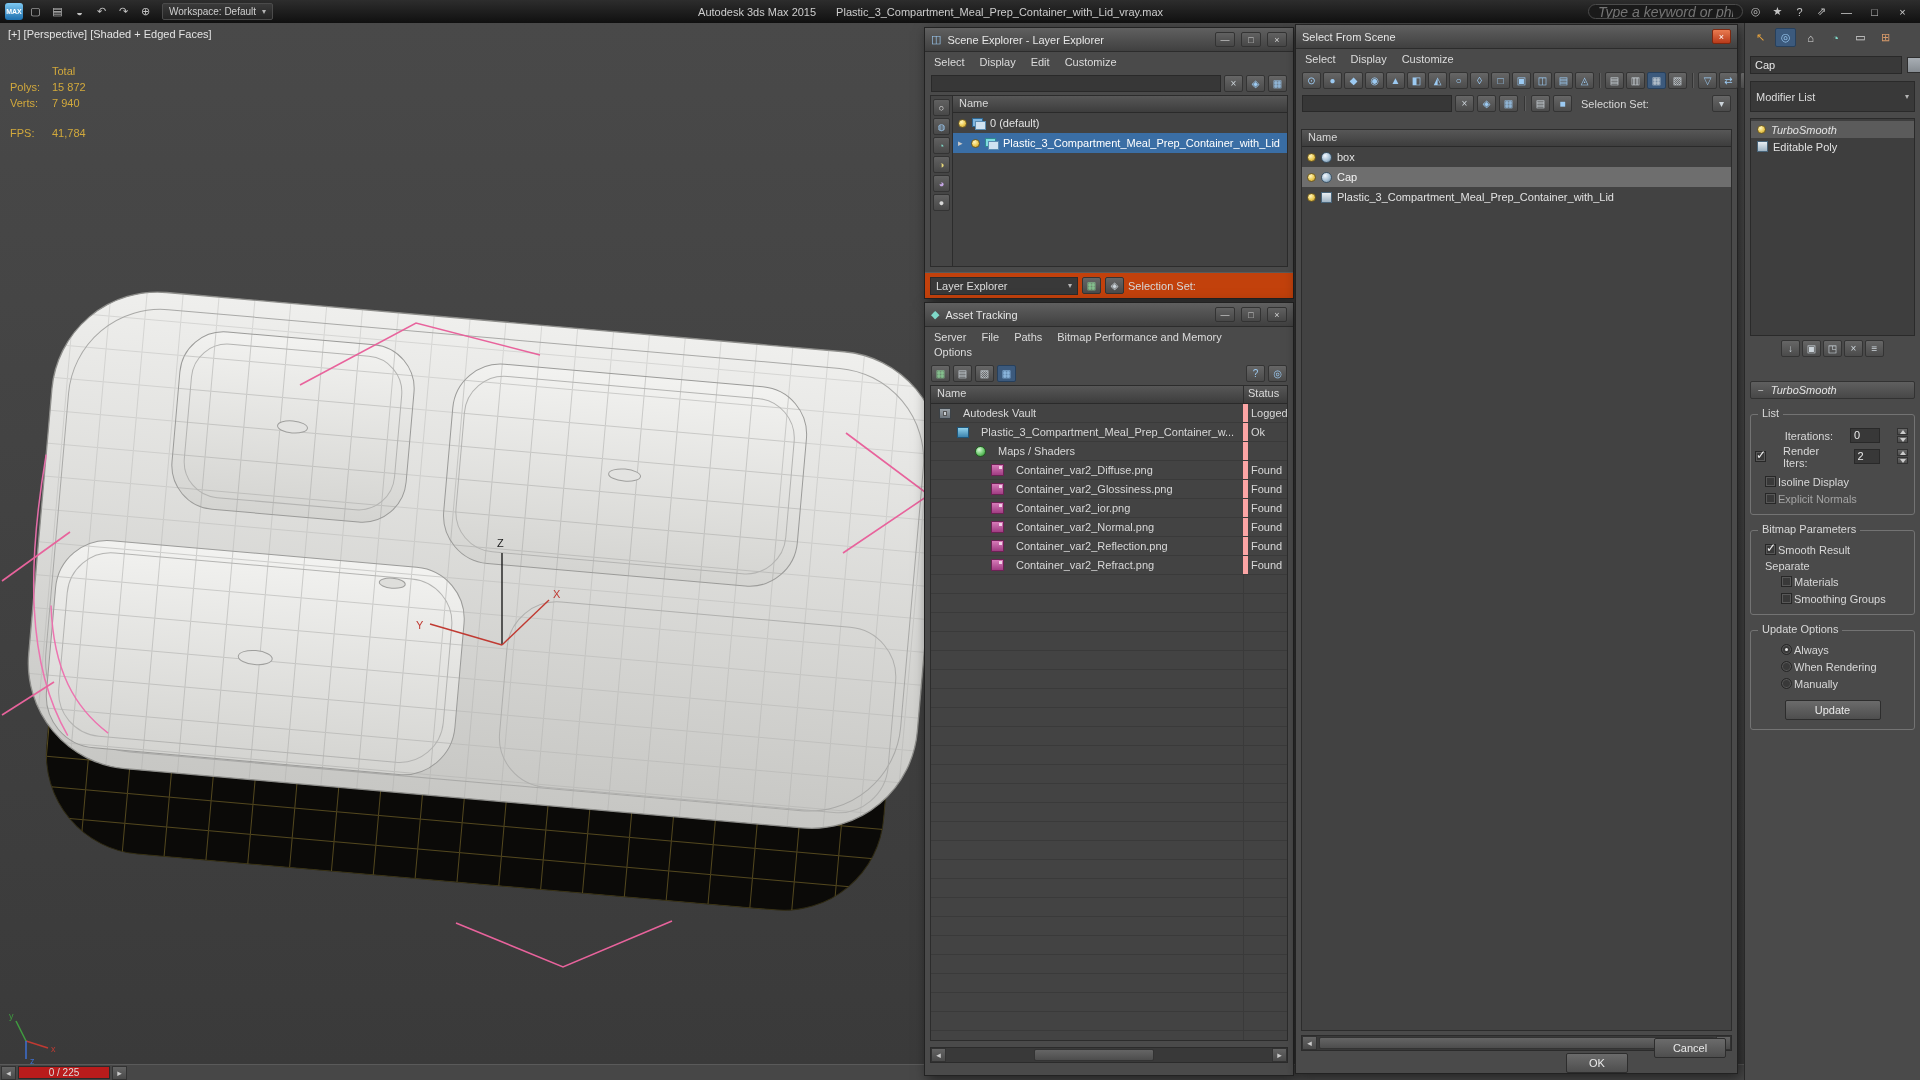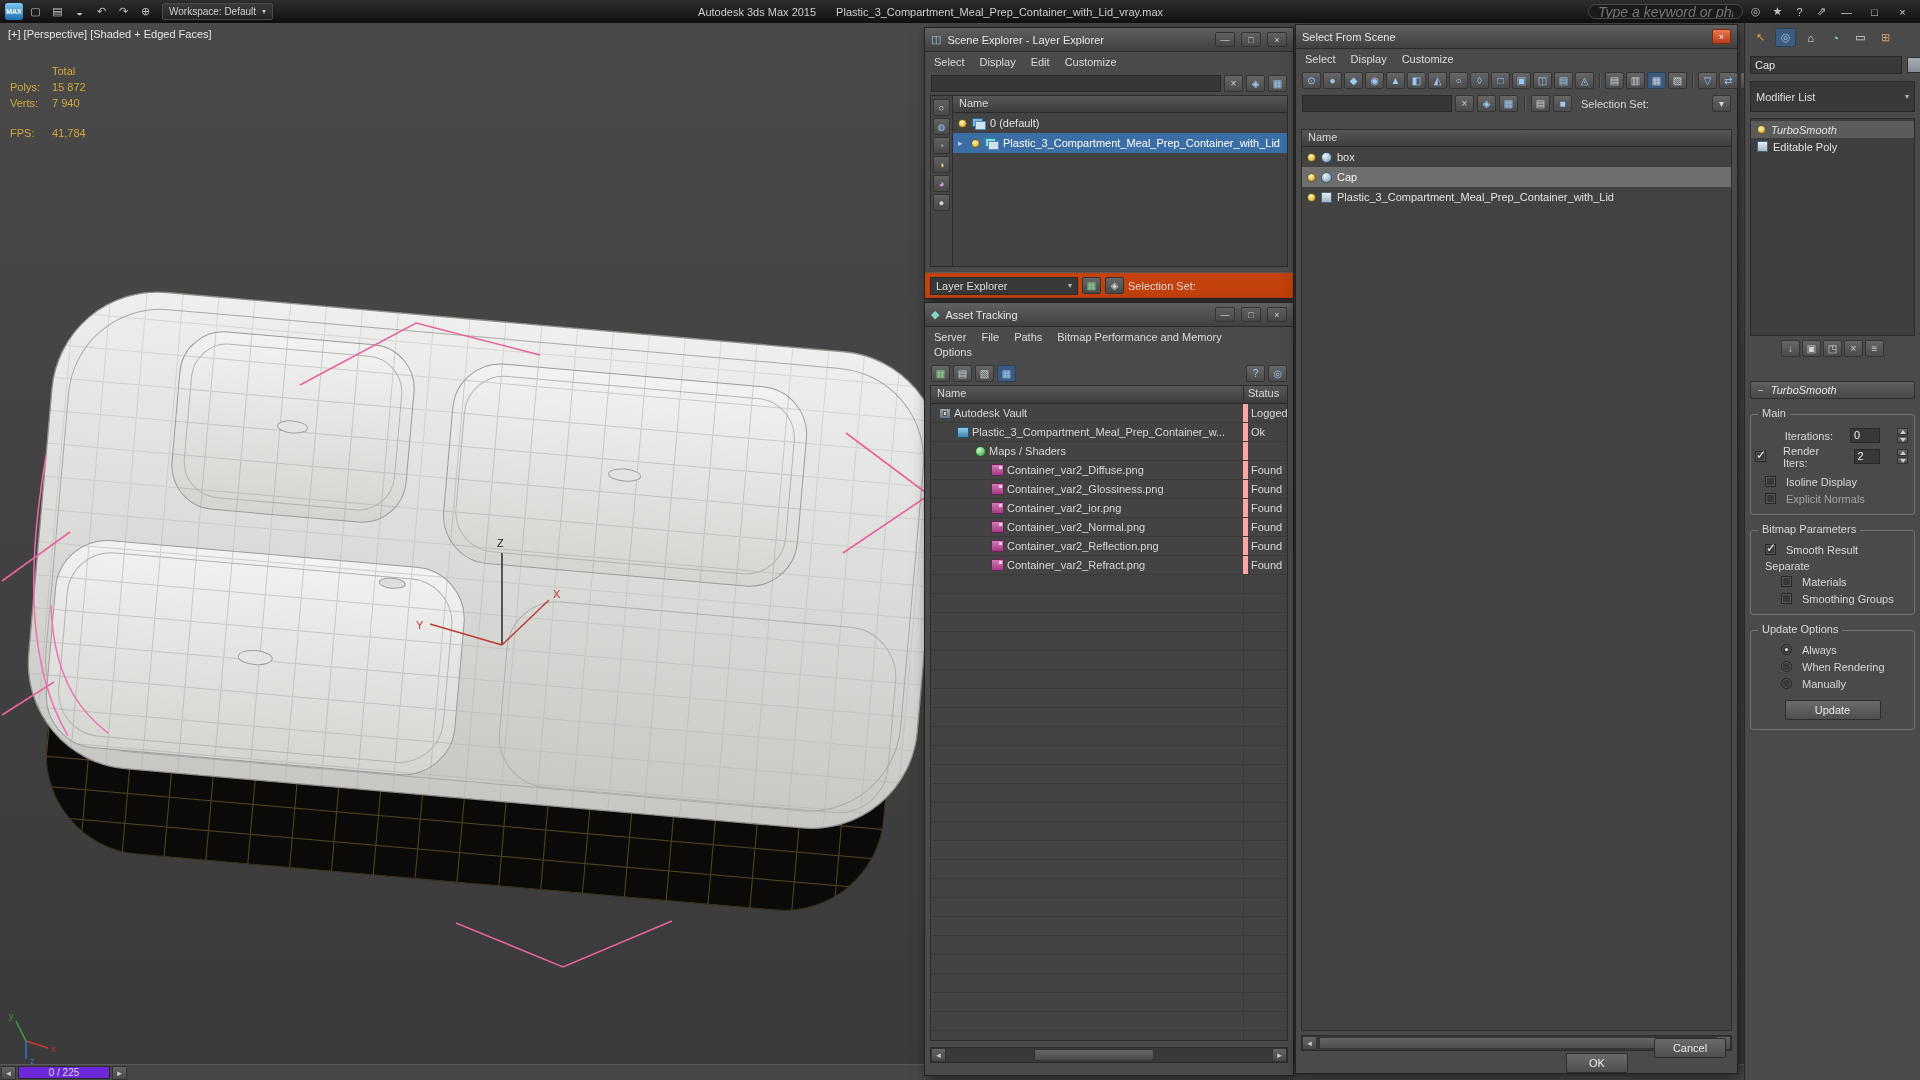--- a/index.html
+++ b/index.html
@@ -25,21 +25,21 @@
 .vp-label{position:absolute;top:5px;left:8px;font-size:11px;color:#e4e4e4}
 .stats{position:absolute;top:40px;left:10px;color:#d2a93c;font-size:11px;line-height:16px}
 .stats .r{display:flex}
 .stats .l{width:42px}
 .stats .gap{height:14px}
 
 .statusbar{position:absolute;left:0;right:0;bottom:0;height:16px;background:#474747;border-top:1px solid #5a5a5a;
   display:flex;align-items:center;z-index:1;padding-left:1px}
 .sbtn{width:15px;height:14px;background:linear-gradient(#646464,#4a4a4a);border:1px solid #323232;color:#ccc;
   font-size:9px;display:flex;align-items:center;justify-content:center}
-.framebox{width:92px;height:13px;background:#6d28d9;border:1px solid #2b2b2b;text-align:center;font-size:10px;
+.framebox{width:92px;height:13px;background:#b91c1c;border:1px solid #2b2b2b;text-align:center;font-size:10px;
   color:#ddd;line-height:11px;margin:0 2px}
 
 .window{position:absolute;background:#4a4a4a;border:1px solid #222;box-shadow:3px 4px 12px rgba(0,0,0,.5);z-index:5}
 .wt{height:24px;background:linear-gradient(#606060,#404040);border-bottom:1px solid #2c2c2c;display:flex;
   align-items:center;gap:6px;padding:0 6px;color:#e6e6e6}
 .wt .sp{flex:1}
 .wicon{color:#9ccaf2;font-size:11px}
 .wicon.teal{color:#7fd8c8}
 .wbt{width:20px;height:15px;display:flex;align-items:center;justify-content:center;color:#d2d2d2;
   background:linear-gradient(#616161,#474747);border:1px solid #333;border-radius:2px;font-size:9px}
@@ -70,21 +70,21 @@
 .sefoot{position:absolute;left:0;right:0;bottom:0;height:26px;background:#c2410c;border-top:1px solid #5a5a5a;
   display:flex;align-items:center;gap:4px;padding:0 5px}
 .combo{display:flex;align-items:center;justify-content:space-between;background:#393939;border:1px solid #2a2a2a;
   height:18px;padding:0 5px;color:#ddd;gap:8px}
 
 .at-table{margin:0 5px;background:#434343;border:1px solid #2c2c2c;position:relative}
 .at-head{display:flex;height:18px;background:linear-gradient(#575757,#3d3d3d);border-bottom:1px solid #2a2a2a;color:#dadada}
 .at-head .n{flex:1;padding:1px 6px}
 .at-head .s{width:44px;border-left:1px solid #2e2e2e;padding:1px 4px}
 .atrow{display:flex;height:19px;border-bottom:1px solid #3a3a3a;align-items:center}
-.atrow .n{flex:1;display:flex;align-items:center;gap:3px;overflow:hidden;white-space:nowrap;height:100%}
+.atrow .n{flex:1;display:flex;align-items:center;gap:12px;overflow:hidden;white-space:nowrap;height:100%}
 .atrow .s{width:44px;border-left:5px solid #fca5a5;padding:0 3px;height:100%;display:flex;align-items:center;
   overflow:hidden;white-space:nowrap}
 .ind0{padding-left:8px}.ind1{padding-left:26px}.ind2{padding-left:44px}.ind3{padding-left:60px}
 .at-empty{position:relative;height:465px;background:repeating-linear-gradient(to bottom,#434343 0 18px,#3a3a3a 18px 19px)}
 .at-empty .vl{position:absolute;top:0;bottom:0;right:43px;width:1px;background:#3a3a3a}
 .hscroll{position:absolute;left:5px;right:5px;height:16px;background:#393939;border:1px solid #2b2b2b;
   display:flex;align-items:center}
 .track{flex:1;height:100%;position:relative}
 .thumb{position:absolute;top:1px;bottom:1px;background:linear-gradient(#656565,#4d4d4d);border:1px solid #333;border-radius:2px}
 .btn{background:linear-gradient(#6b6b6b,#4e4e4e);border:1px solid #2d2d2d;border-radius:2px;color:#eaeaea;
@@ -109,21 +109,21 @@
 .group{margin:15px 5px 0;border:1px groove #737373;border-radius:3px;position:relative;padding:10px 4px 7px}
 .glabel{position:absolute;top:-8px;left:7px;background:#4a4a4a;padding:0 4px;color:#d8d8d8}
 .spinrow{display:flex;align-items:center;justify-content:flex-end;gap:17px;height:21px;padding-right:2px;color:#d8d8d8}
 .val{width:30px;height:15px;background:#383838;border:1px solid #292929;color:#eaeaea;padding:0 3px;line-height:13px}
 .spin{display:flex;flex-direction:column;gap:1px}
 .spin i{width:11px;height:7px;background:linear-gradient(#6a6a6a,#4d4d4d);border:1px solid #323232;display:block;position:relative}
 .spin i.up::after{content:"";position:absolute;left:2px;top:1px;border-left:3px solid transparent;
   border-right:3px solid transparent;border-bottom:4px solid #ccc}
 .spin i.dn::after{content:"";position:absolute;left:2px;top:1px;border-left:3px solid transparent;
   border-right:3px solid transparent;border-top:4px solid #ccc}
-.cbrow{display:flex;align-items:center;gap:10px;height:17px;padding-left:10px;color:#d8d8d8}
+.cbrow{display:flex;align-items:center;gap:2px;height:17px;padding-left:10px;color:#d8d8d8}
 .cbrow.ind{padding-left:26px}
 .cb{width:11px;height:11px;background:#393939;border:1px solid #272727;box-shadow:inset 0 0 0 1px #585858;
   position:relative;flex:none}
 .cb.on::after{content:"✓";position:absolute;top:-4px;left:0;font-size:12px;color:#f2f2f2}
 .rb{width:11px;height:11px;border-radius:50%;background:#393939;border:1px solid #272727;
   box-shadow:inset 0 0 0 1px #585858;position:relative;flex:none}
 .rb.on::after{content:"";position:absolute;inset:3px;background:#ededed;border-radius:50%}
 .dim{color:#a4a4a4}
 .upbtn{position:static;display:block;margin:8px auto 2px;width:96px}
 
@@ -545,21 +545,21 @@
       <span class="ic">▣</span>
       <span class="ic">◳</span>
       <span class="ic">×</span>
       <span class="ic">≡</span>
     </div>
     <div class="rollout">
       <span class="minus">−</span>
       <span class="it">TurboSmooth</span>
     </div>
     <div class="group">
-      <span class="glabel">Main</span>
+      <span class="glabel">List</span>
       <div class="spinrow">
         <span>Iterations:</span>
         <span class="val">0</span>
         <span class="spin">
             <i class="up"></i>
             <i class="dn"></i>
           </span>
       </div>
       <div class="spinrow">
         <span class="cb on"></span>

